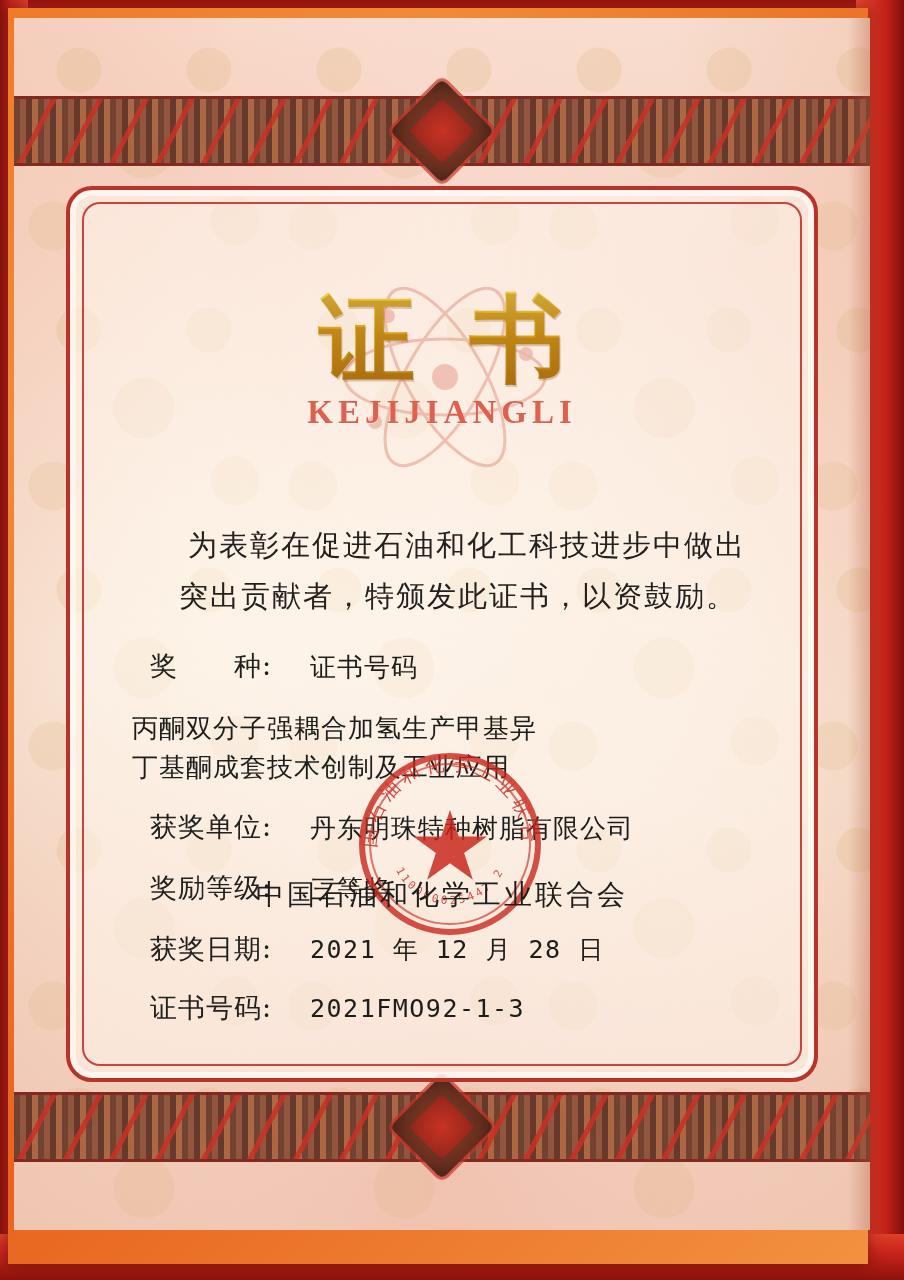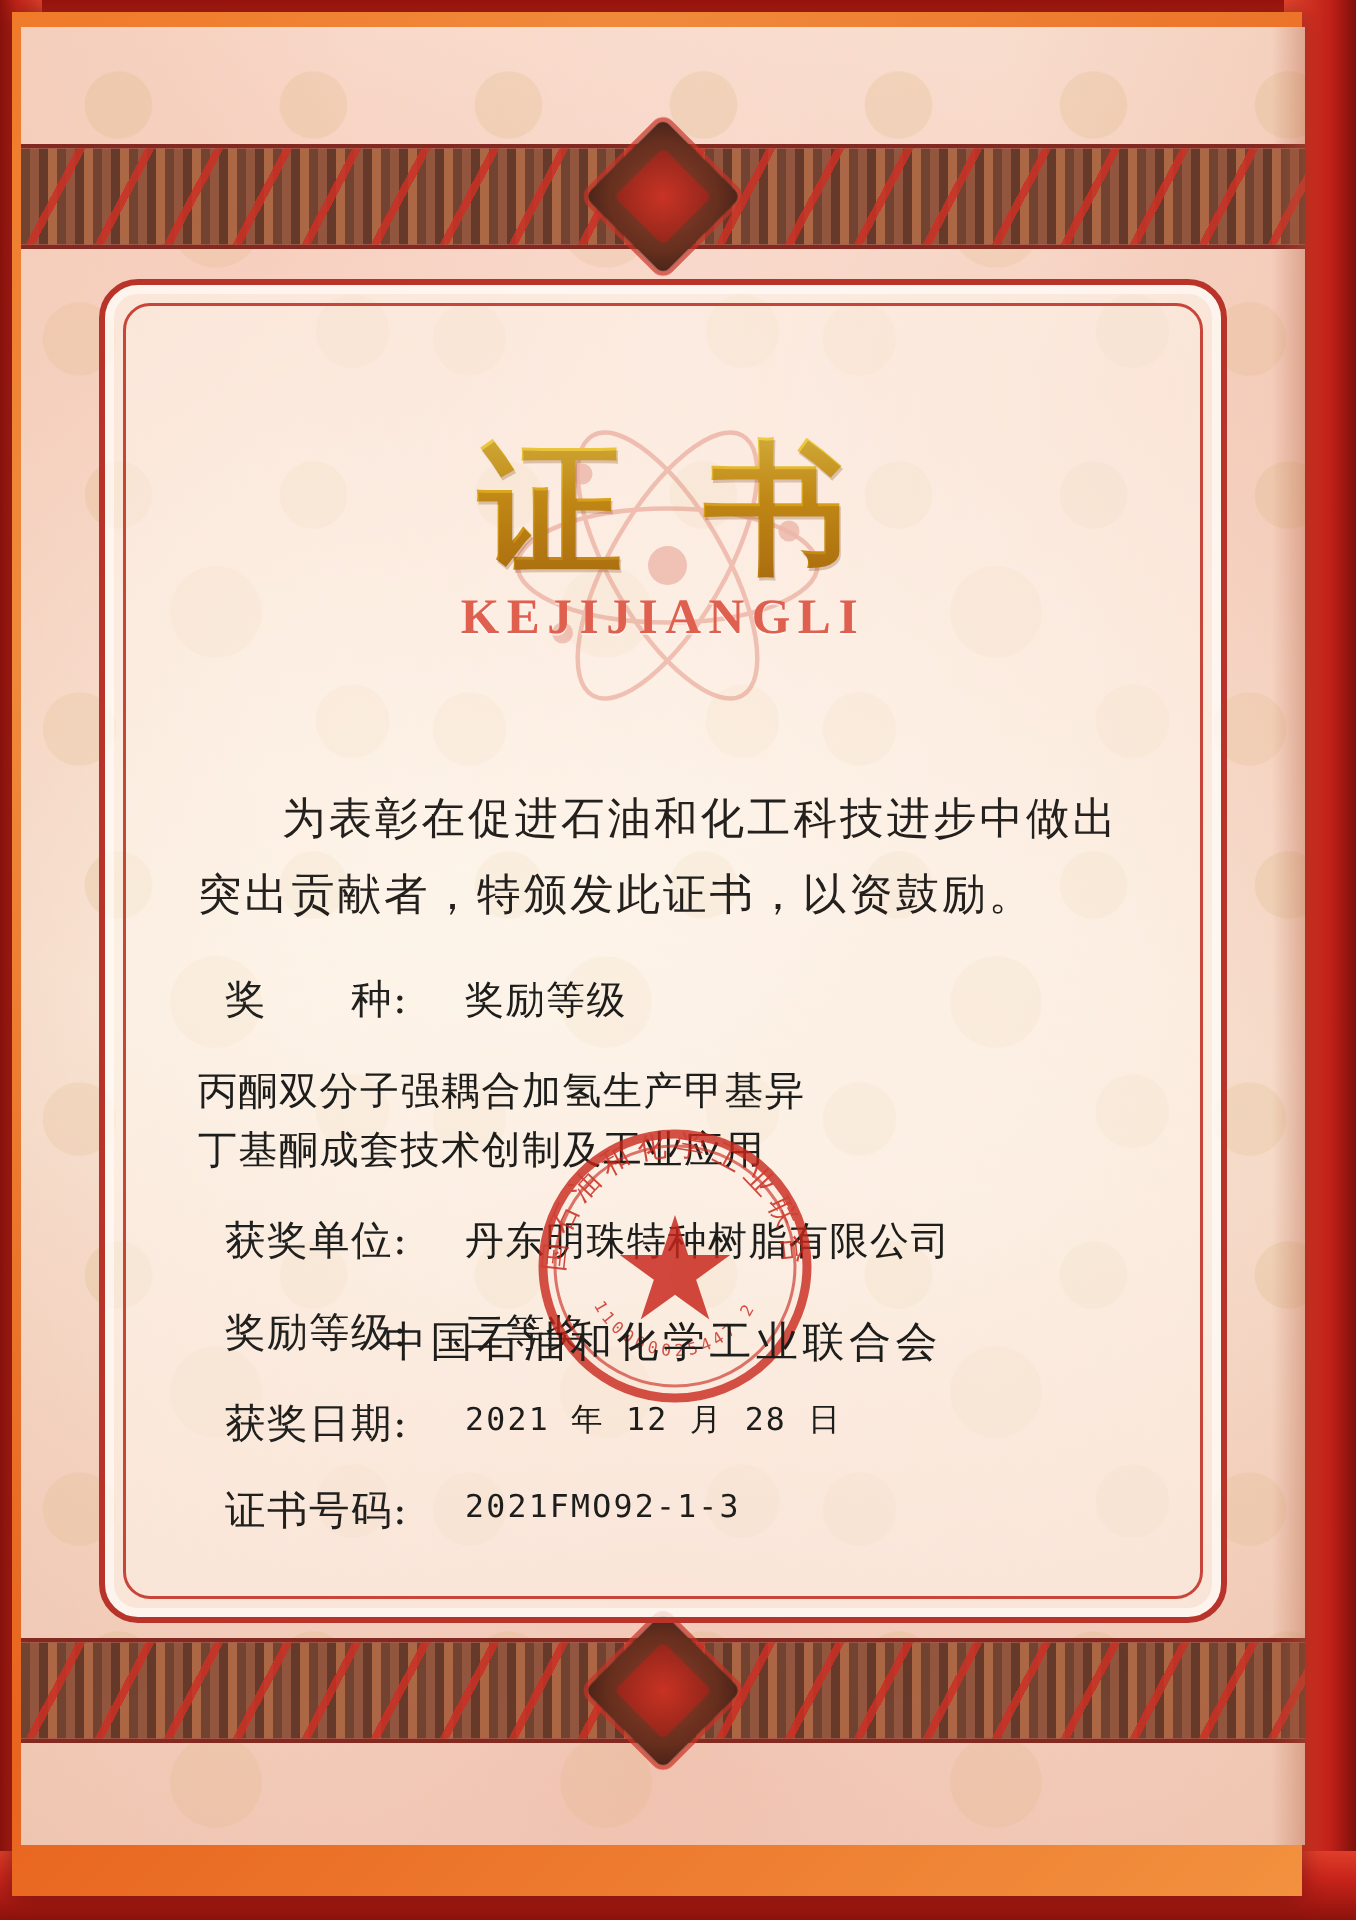--- a/index.html
+++ b/index.html
@@ -214,21 +214,21 @@
     font-family: "DejaVu Serif", serif;
     color: #2b2b2b;
   }
   .intro {
     font-size: 29px;
     line-height: 1.75;
     letter-spacing: 2px;
     color: #23201e;
   }
   .intro .l1 { display: block; text-indent: 56px; }
-  .intro .l2 { display: block; }
+  .intro .l2 { display: block; margin-left: 47px; }
 
   .fields {
     margin-top: 26px;
   }
   .field-row {
     display: flex;
     align-items: flex-start;
     margin-bottom: 22px;
     margin-top: 16px;
   }
@@ -244,21 +244,21 @@
   }
   .field-value {
     font-size: 26px;
     line-height: 1.5;
     color: #1d1d1b;
     letter-spacing: 1px;
   }
   .field-value .v-line { display: block; }
   .field-value.num {
     font-family: "DejaVu Sans Mono", monospace;
-    font-size: 21px;
+    font-size: 25px;
     letter-spacing: 1.5px;
   }
 
   
   .issuer-zone {
     position: absolute;
     left: 0; right: 0;
     bottom: 112px;
     height: 210px;
   }
@@ -341,21 +341,21 @@
         <div class="intro">
           <span class="l1">为表彰在促进石油和化工科技进步中做出</span>
           <span class="l2">突出贡献者，特颁发此证书，以资鼓励。</span>
         </div>
 
         <div class="fields">
 
           <div class="field-row">
             <div class="field-label">奖　　种:</div>
             <div class="field-value">
-              <span class="v-line">奖励等级</span>
+              <span class="v-line">证书号码</span>
             </div>
           </div>
 
           <div class="field-row">
             <div class="field-value">
               <span class="v-line">丙酮双分子强耦合加氢生产甲基异</span>
               <span class="v-line">丁基酮成套技术创制及工业应用</span>
             </div>
           </div>
 

